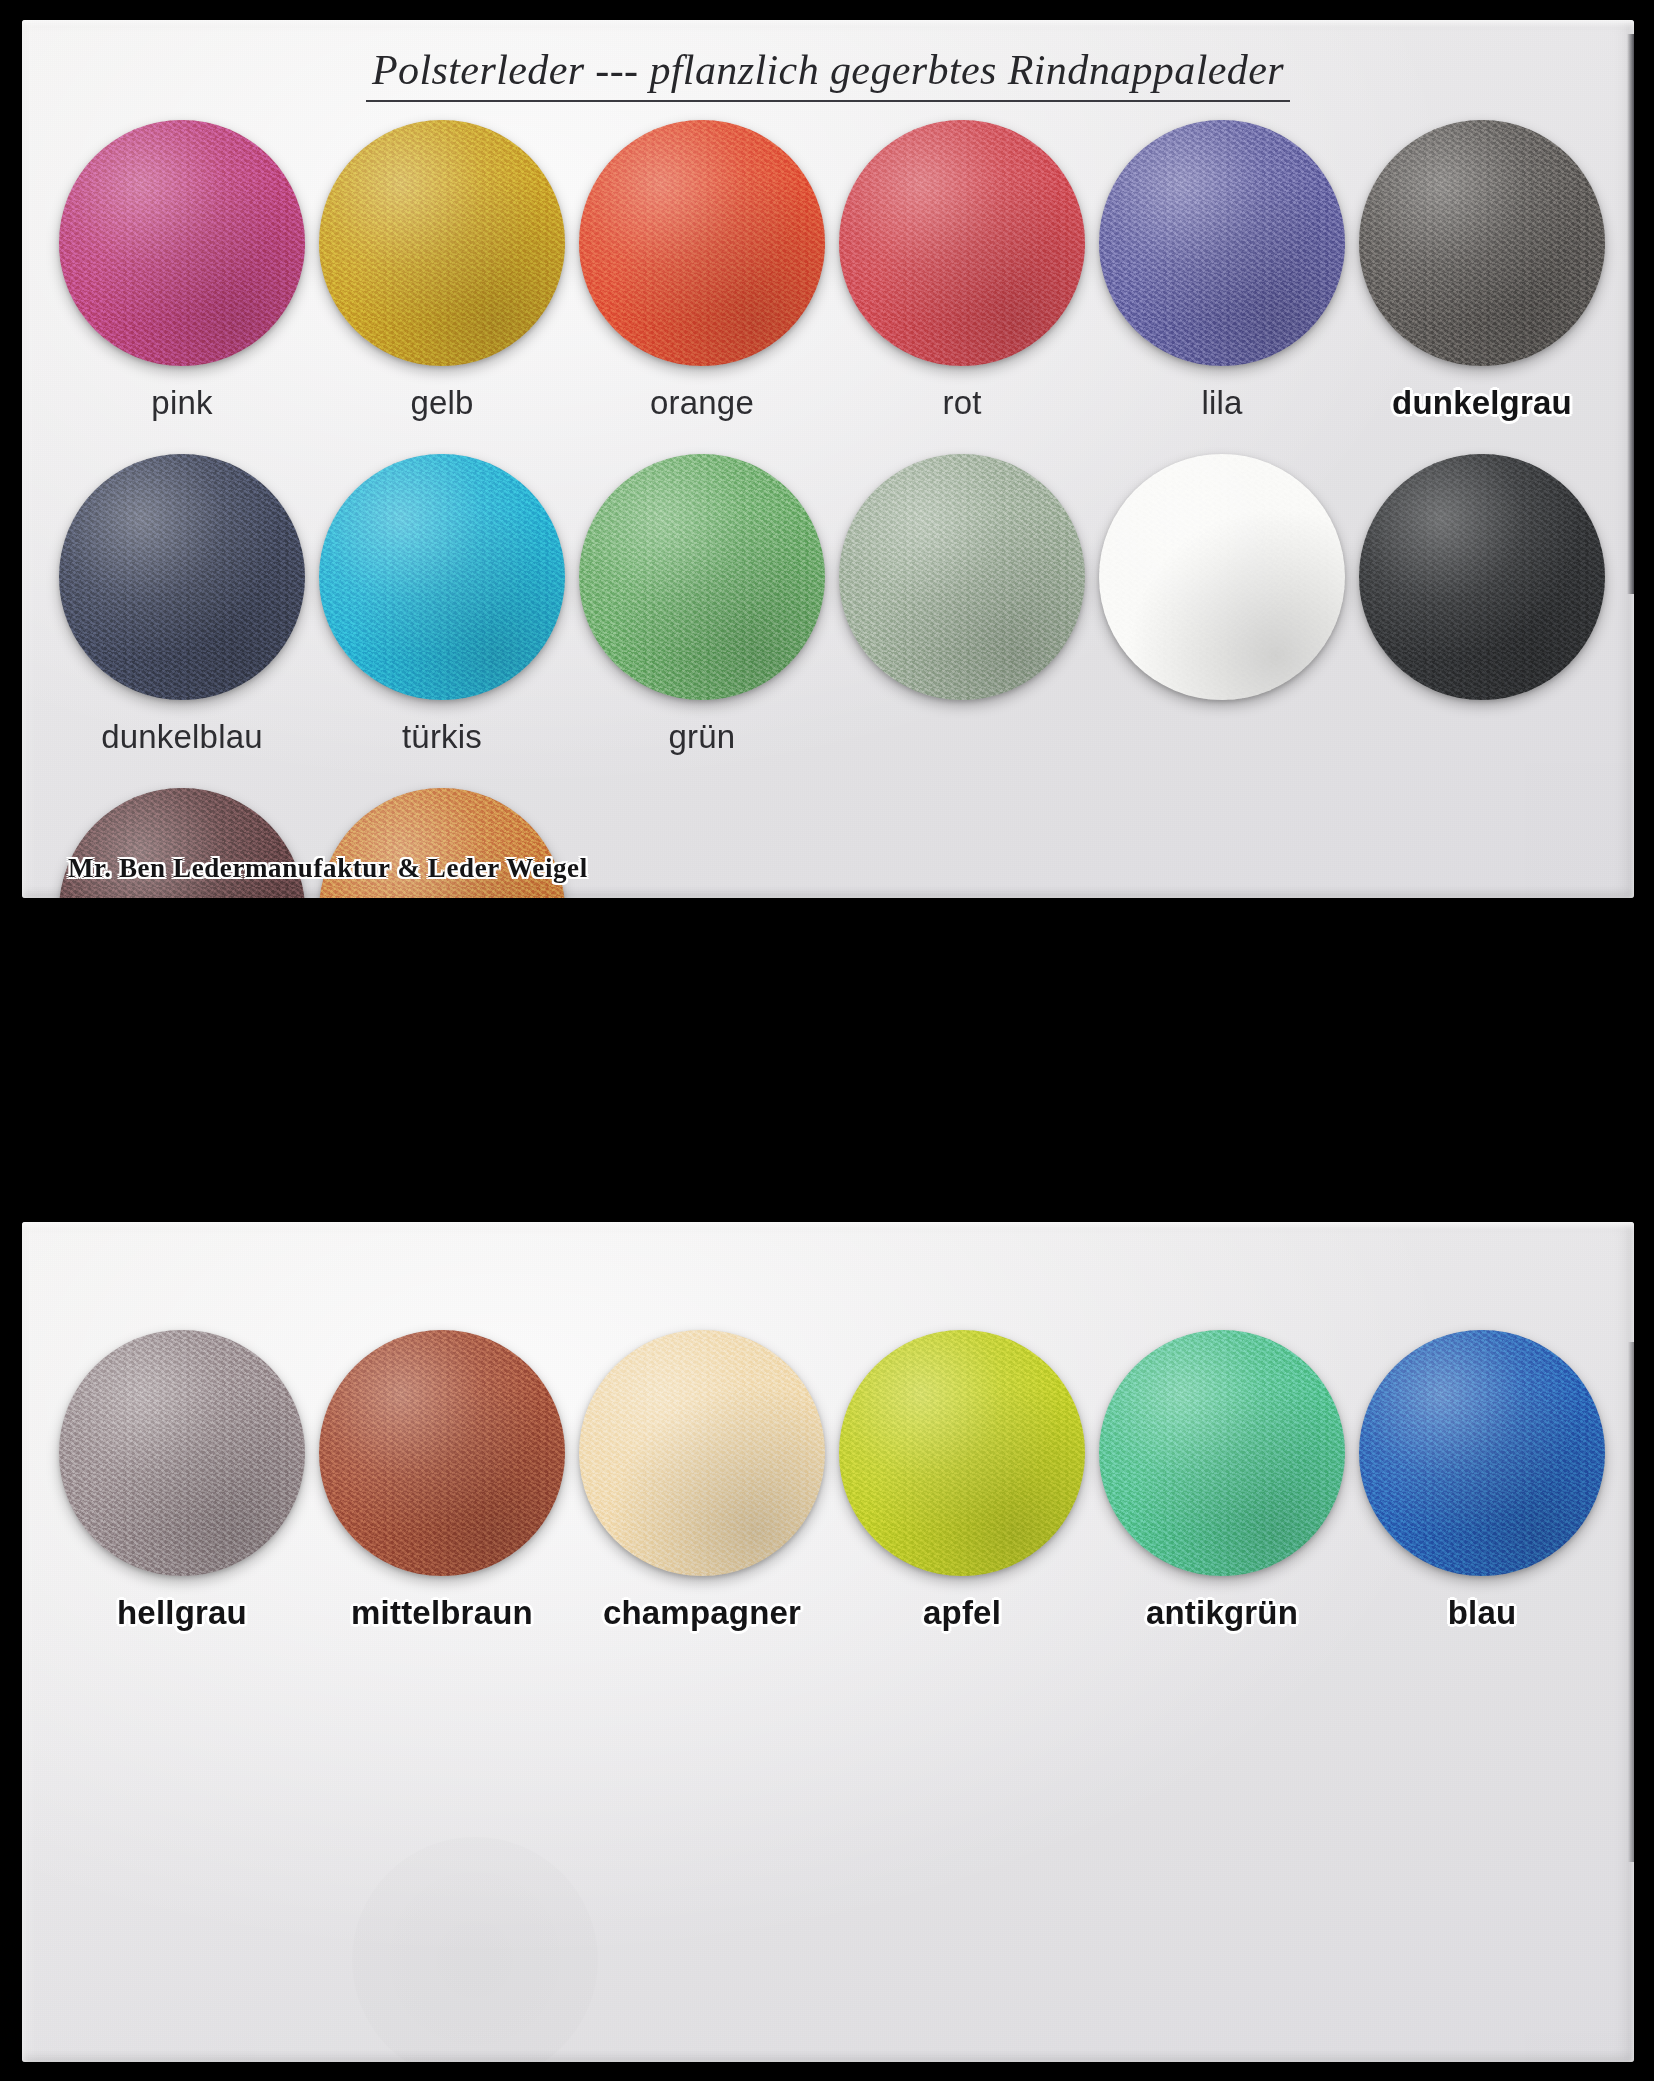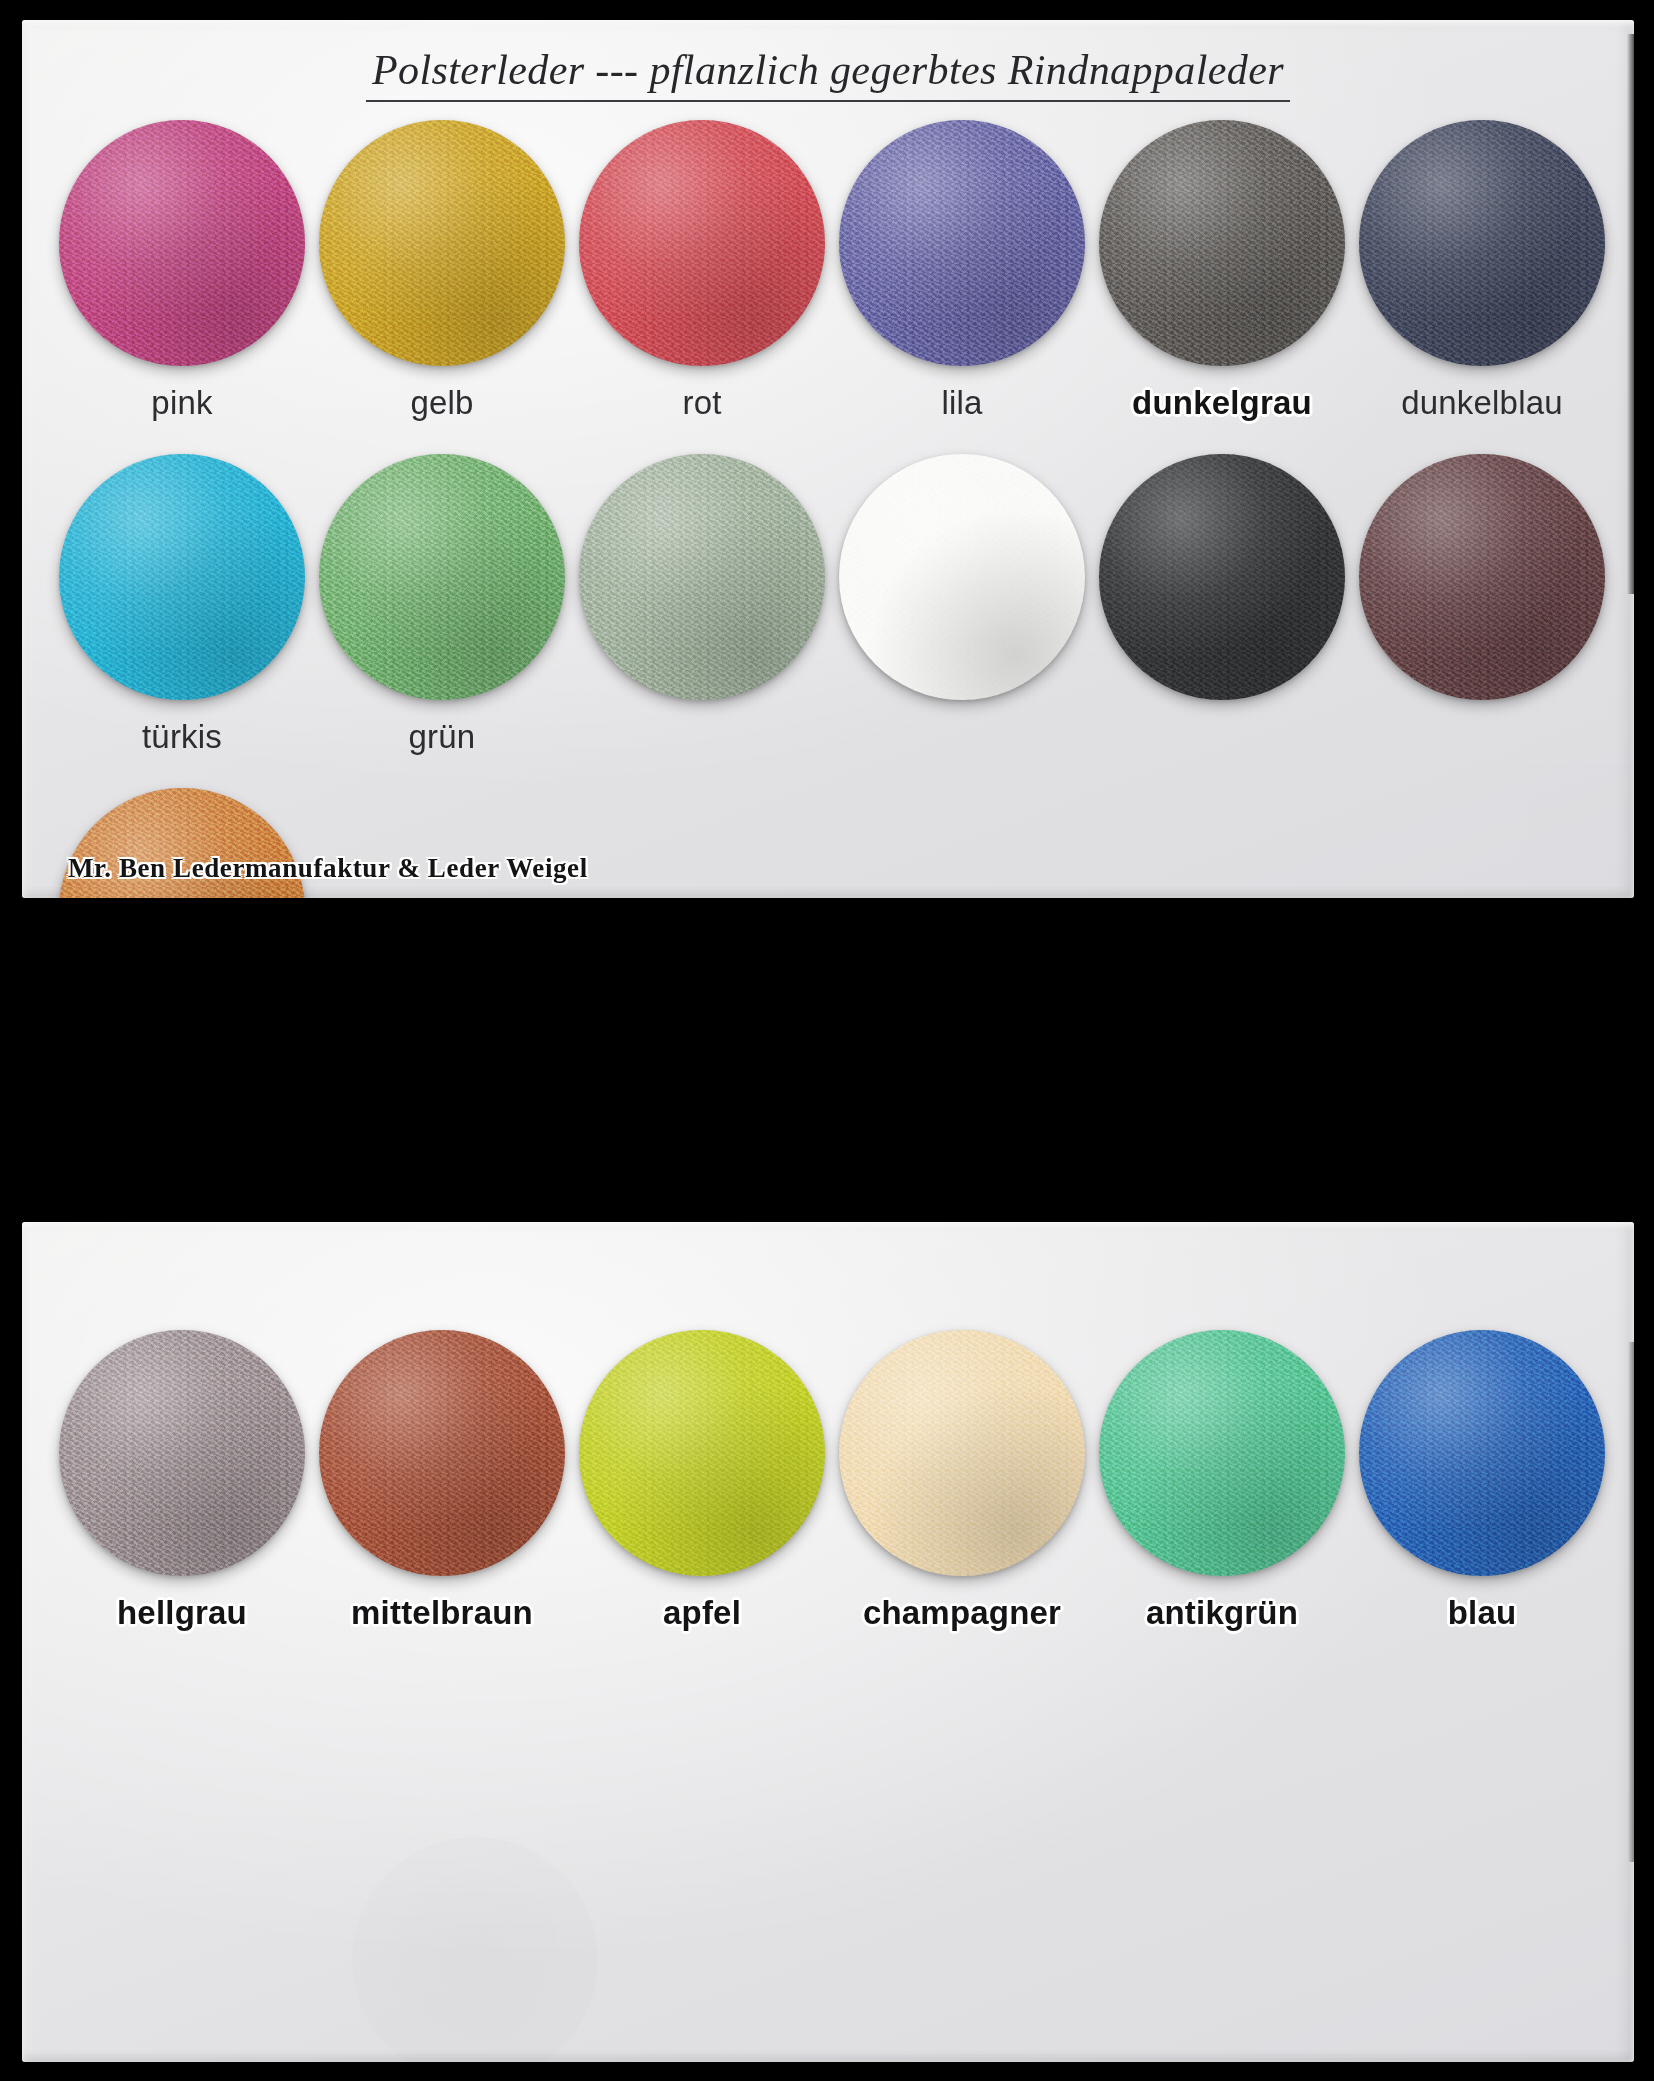--- a/index.html
+++ b/index.html
@@ -261,20 +261,29 @@
           <div class="disc-wrap">
             <div class="disc" style="background: rgb(204, 165, 44);">
               <div class="grain"></div>
               <div class="sheen"></div>
             </div>
           </div>
           <div class="label">gelb</div>
         </div>
         <div class="cell">
           <div class="disc-wrap">
+            <div class="disc" style="background: rgb(226, 86, 58);">
+              <div class="grain"></div>
+              <div class="sheen"></div>
+            </div>
+          </div>
+          <div class="label">orange</div>
+        </div>
+        <div class="cell">
+          <div class="disc-wrap">
             <div class="disc" style="background: rgb(210, 81, 90);">
               <div class="grain"></div>
               <div class="sheen"></div>
             </div>
           </div>
           <div class="label">rot</div>
         </div>
         <div class="cell">
           <div class="disc-wrap">
             <div class="disc" style="background: rgb(108, 106, 168);">
@@ -384,35 +393,35 @@
           <div class="disc-wrap">
             <div class="disc" style="background: rgb(168, 87, 64);">
               <div class="grain"></div>
               <div class="sheen"></div>
             </div>
           </div>
           <div class="label bold">mittelbraun</div>
         </div>
         <div class="cell">
           <div class="disc-wrap">
+            <div class="disc" style="background: rgb(241, 220, 180);">
+              <div class="grain"></div>
+              <div class="sheen"></div>
+            </div>
+          </div>
+          <div class="label bold">champagner</div>
+        </div>
+        <div class="cell">
+          <div class="disc-wrap">
             <div class="disc" style="background: rgb(195, 208, 44);">
               <div class="grain"></div>
               <div class="sheen"></div>
             </div>
           </div>
           <div class="label bold">apfel</div>
-        </div>
-        <div class="cell">
-          <div class="disc-wrap">
-            <div class="disc" style="background: rgb(241, 220, 180);">
-              <div class="grain"></div>
-              <div class="sheen"></div>
-            </div>
-          </div>
-          <div class="label bold">champagner</div>
         </div>
         <div class="cell">
           <div class="disc-wrap">
             <div class="disc" style="background: rgb(88, 196, 149);">
               <div class="grain"></div>
               <div class="sheen"></div>
             </div>
           </div>
           <div class="label bold">antikgrün</div>
         </div>

